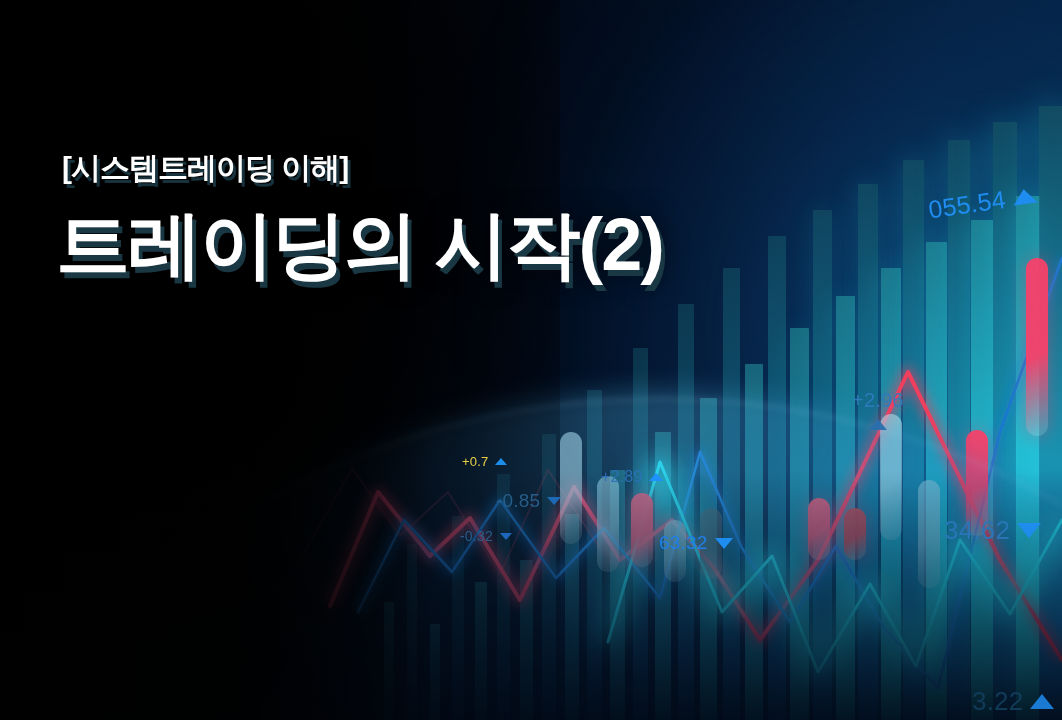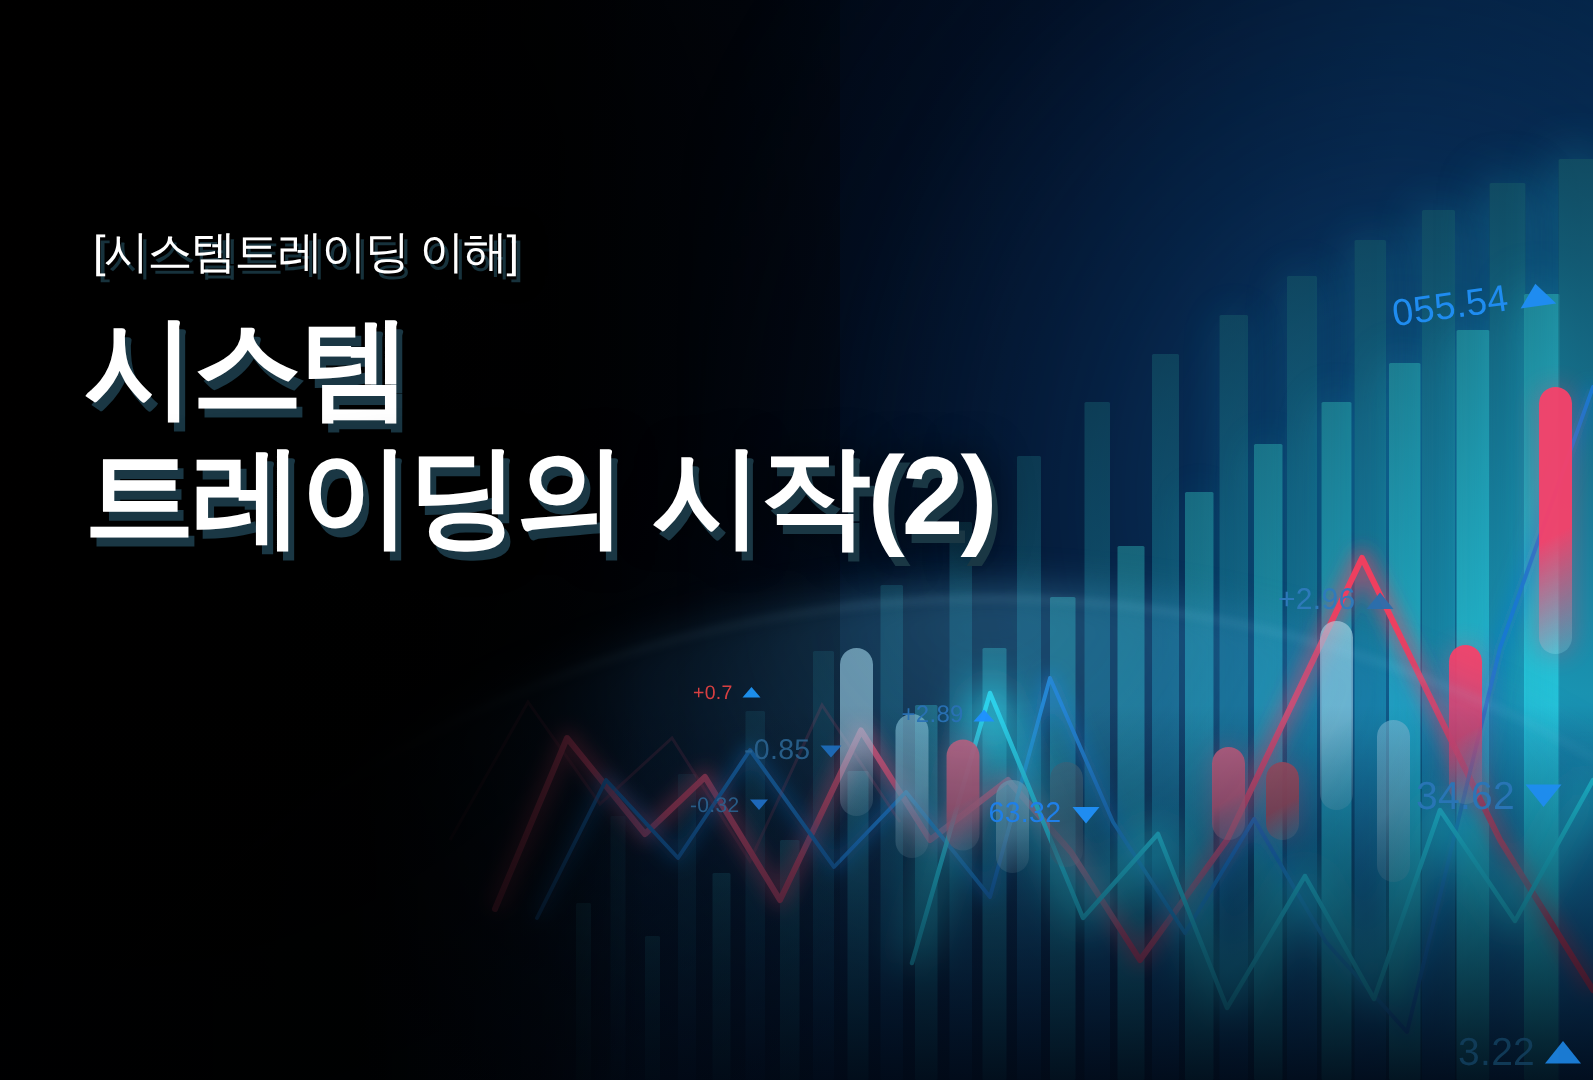--- a/index.html
+++ b/index.html
@@ -137,21 +137,21 @@
 
   
   .headline {
     position: absolute;
     left: 56px;
     top: 148px;
     z-index: 40;
   }
   .eyebrow {
     font-size: 30px;
-    font-weight: normal;
+    font-weight: bold;
     color: #ffffff;
     letter-spacing: -1px;
     text-shadow: 3px 4px 0 #17323c, 0 0 18px rgba(0,0,0,0.9);
     margin: 0 0 14px 6px;
   }
   .title-line {
     font-size: 74px;
     font-weight: bold;
     color: #ffffff;
     letter-spacing: -2px;
@@ -241,29 +241,29 @@
   <div class="horizon-edge"></div>
   <div class="bottom-dark"></div>
   <div class="left-dark-veil"></div>
   <div class="bg-topleft-dark"></div>
 
   <div id="labels-layer">
       <div class="qlabel" style="left: 928px; top: 188px; font-size: 25px; color: rgb(31, 140, 240); opacity: 1; transform: rotate(-8deg);">
         <span>055.54</span>
         <span class="tri up" style="border-left-width: 12px; border-right-width: 12px; border-bottom: 15px solid rgb(31, 140, 240);"></span>
       </div>
-      <div class="qlabel" style="left: 852px; top: 389px; font-size: 20px; color: rgb(47, 123, 189); opacity: 0.95;">
+      <div class="qlabel" style="left: 852px; top: 389px; font-size: 20px; color: rgb(47, 123, 189); opacity: 0.95; flex-direction: column;">
         <span>+2.96</span>
         <span class="tri up" style="border-left-width: 9px; border-right-width: 9px; border-bottom: 11.25px solid rgb(42, 111, 174);"></span>
       </div>
       <div class="qlabel" style="left: 601px; top: 468px; font-size: 16px; color: rgb(42, 114, 182); opacity: 0.95;">
         <span>+2.89</span>
         <span class="tri up" style="border-left-width: 7px; border-right-width: 7px; border-bottom: 8.75px solid rgb(31, 144, 255);"></span>
       </div>
-      <div class="qlabel" style="left: 462px; top: 454px; font-size: 13px; color: #ef4444; opacity: 0.9;">
+      <div class="qlabel" style="left: 462px; top: 454px; font-size: 13px; color: #fde047; opacity: 0.9;">
         <span>+0.7</span>
         <span class="tri up" style="border-left-width: 6px; border-right-width: 6px; border-bottom: 7.5px solid rgb(31, 155, 255);"></span>
       </div>
       <div class="qlabel" style="left: 496px; top: 490px; font-size: 19px; color: rgb(42, 99, 144); opacity: 0.9;">
         <span>-0.85</span>
         <span class="tri down" style="border-left-width: 7px; border-right-width: 7px; border-top: 8.75px solid rgb(30, 111, 192);"></span>
       </div>
       <div class="qlabel" style="left: 460px; top: 528px; font-size: 14px; color: rgb(42, 98, 144); opacity: 0.9;">
         <span>-0.32</span>
         <span class="tri down" style="border-left-width: 6px; border-right-width: 6px; border-top: 7.5px solid rgb(32, 112, 200);"></span>
@@ -277,17 +277,16 @@
         <span class="tri down" style="border-left-width: 12px; border-right-width: 12px; border-top: 15px solid rgb(31, 140, 240);"></span>
       </div>
       <div class="qlabel" style="left: 972px; top: 686px; font-size: 26px; color: rgb(19, 64, 95); opacity: 0.85;">
         <span>3.22</span>
         <span class="tri up" style="border-left-width: 12px; border-right-width: 12px; border-bottom: 15px solid rgb(31, 140, 240);"></span>
       </div>
     </div>
 
   <div class="headline">
     <div class="eyebrow">[시스템트레이딩 이해]</div>
-    <div class="title-line">시스템</div>
     <div class="title-line l2">트레이딩의 시작(2)</div>
   </div>
 
 </div>
 
 </body></html>

